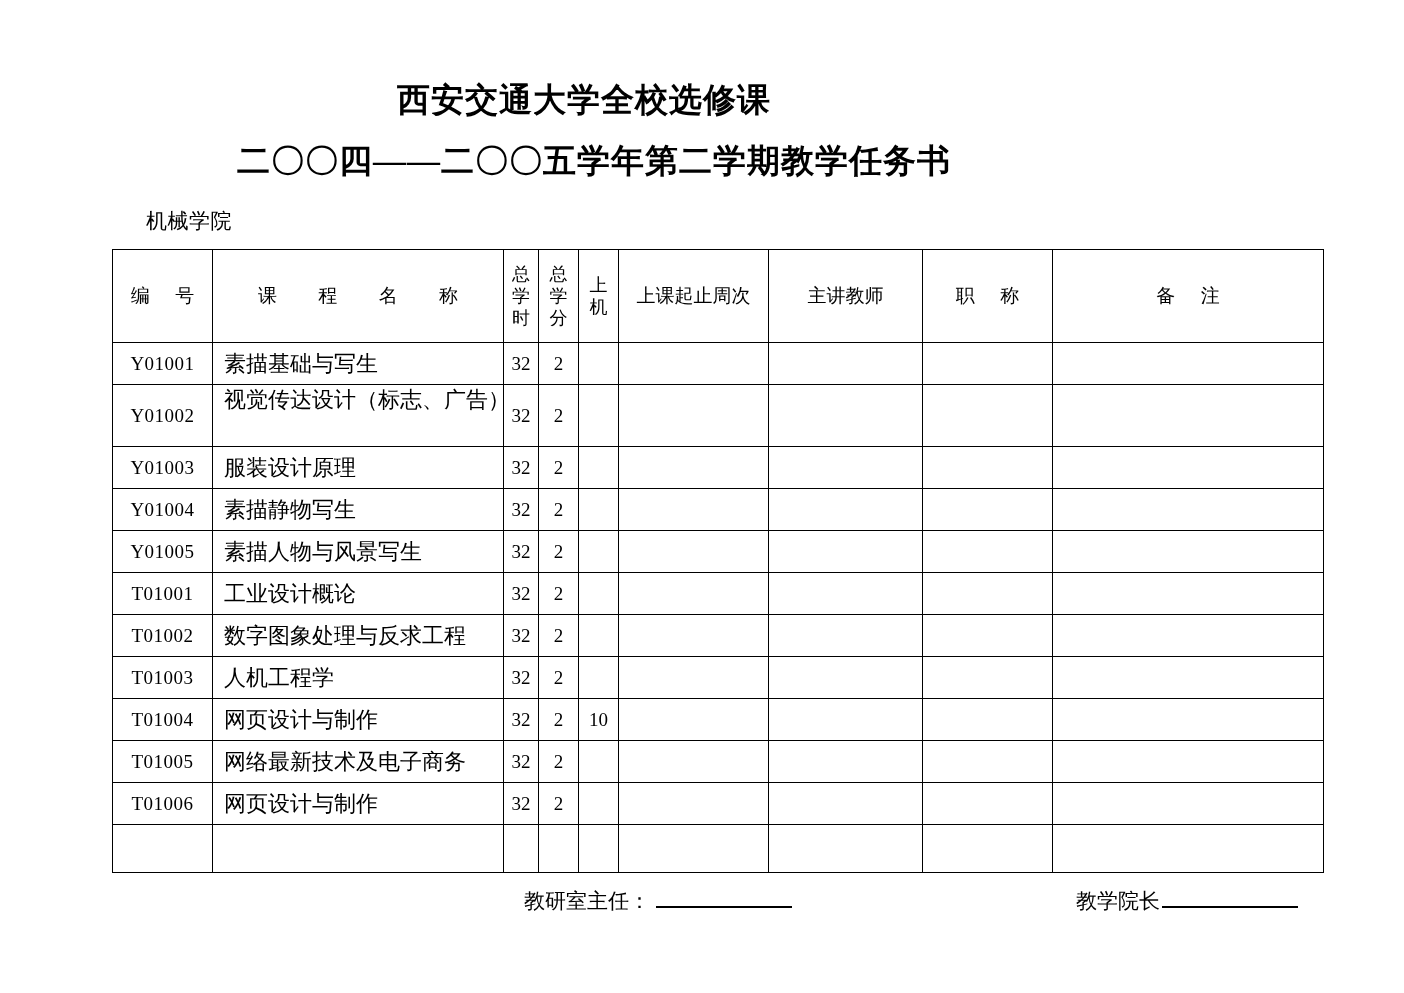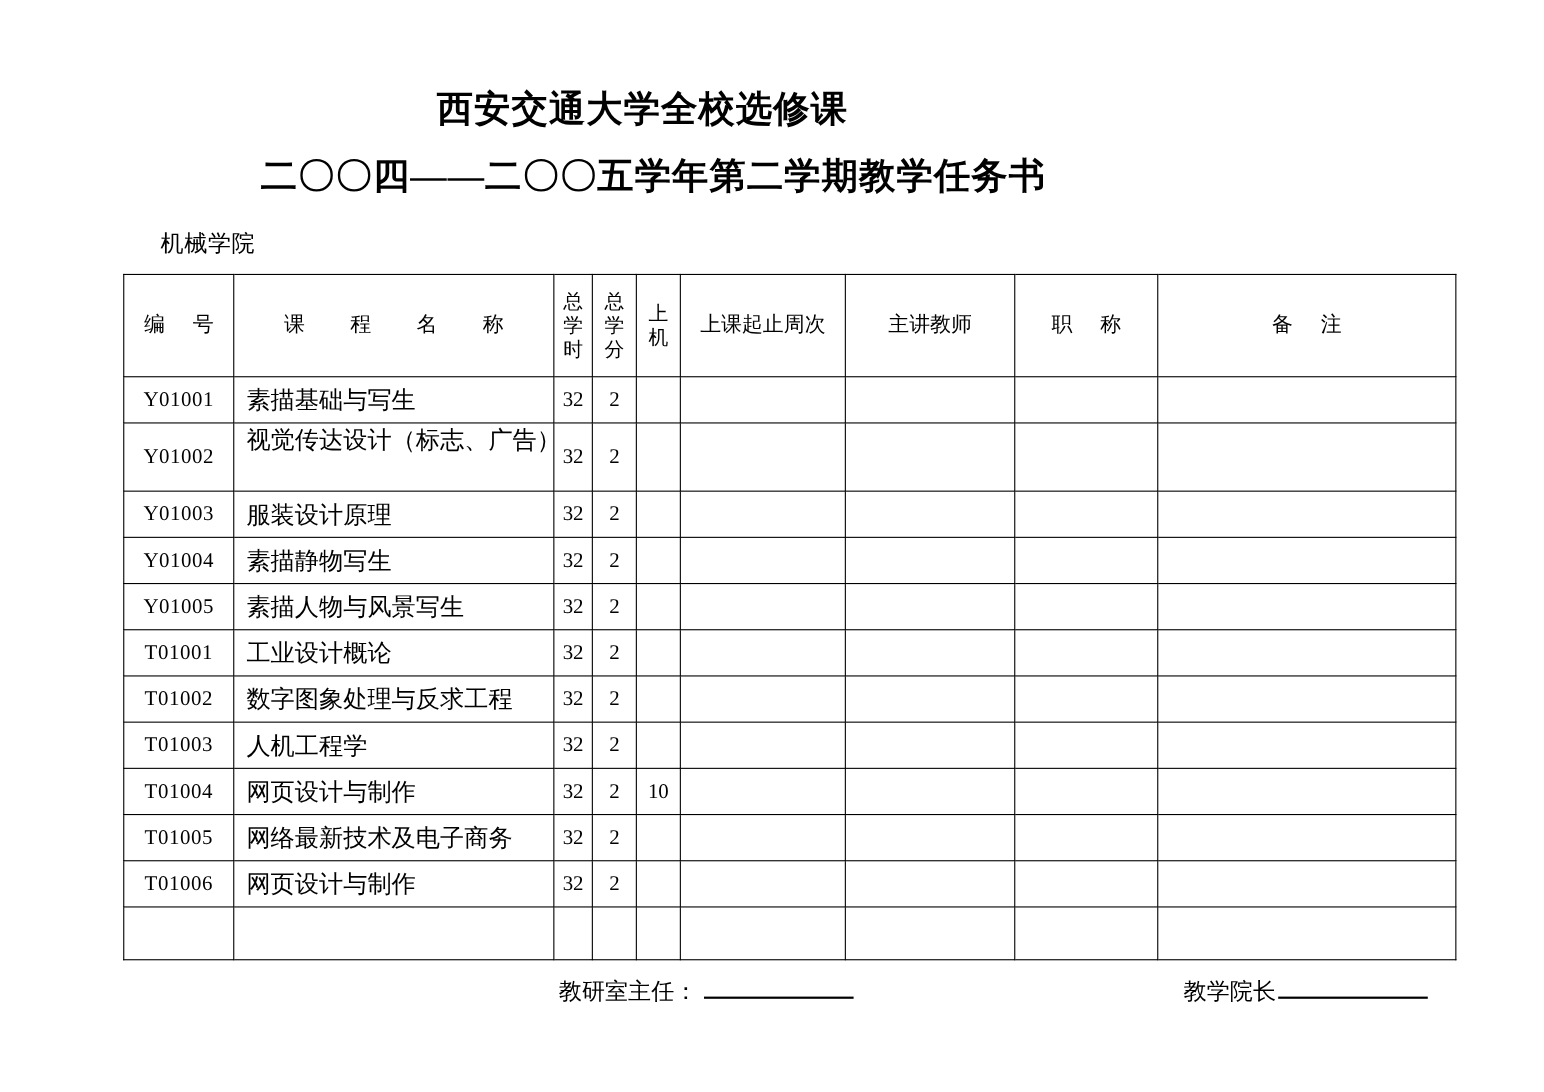--- a/index.html
+++ b/index.html
@@ -165,21 +165,21 @@
     position: absolute;
     left: 0;
     top: 886px;
     width: 1404px;
     font-family: "Liberation Serif", "DejaVu Serif", serif;
     font-size: 21px;
     line-height: 30px;
   }
   .sig-left {
     position: absolute;
-    left: 508px;
+    left: 524px;
     top: 0;
     white-space: nowrap;
   }
   .sig-right {
     position: absolute;
     left: 1076px;
     top: 0;
     white-space: nowrap;
   }
   .sig-rule {

